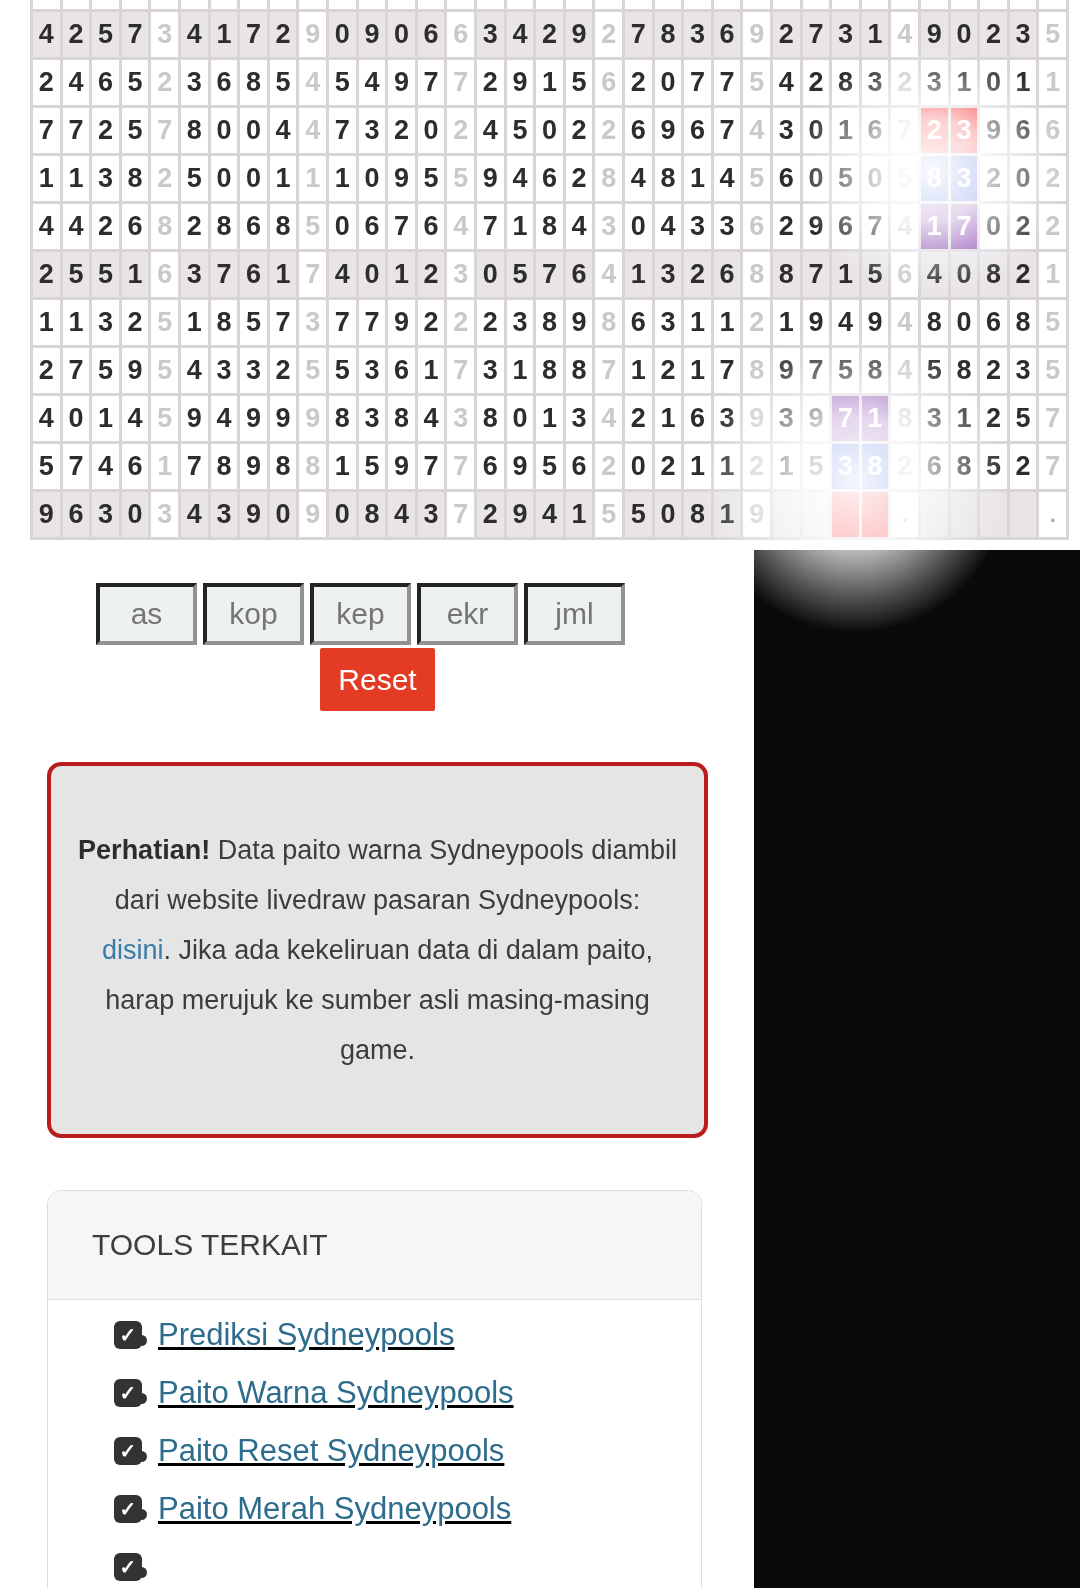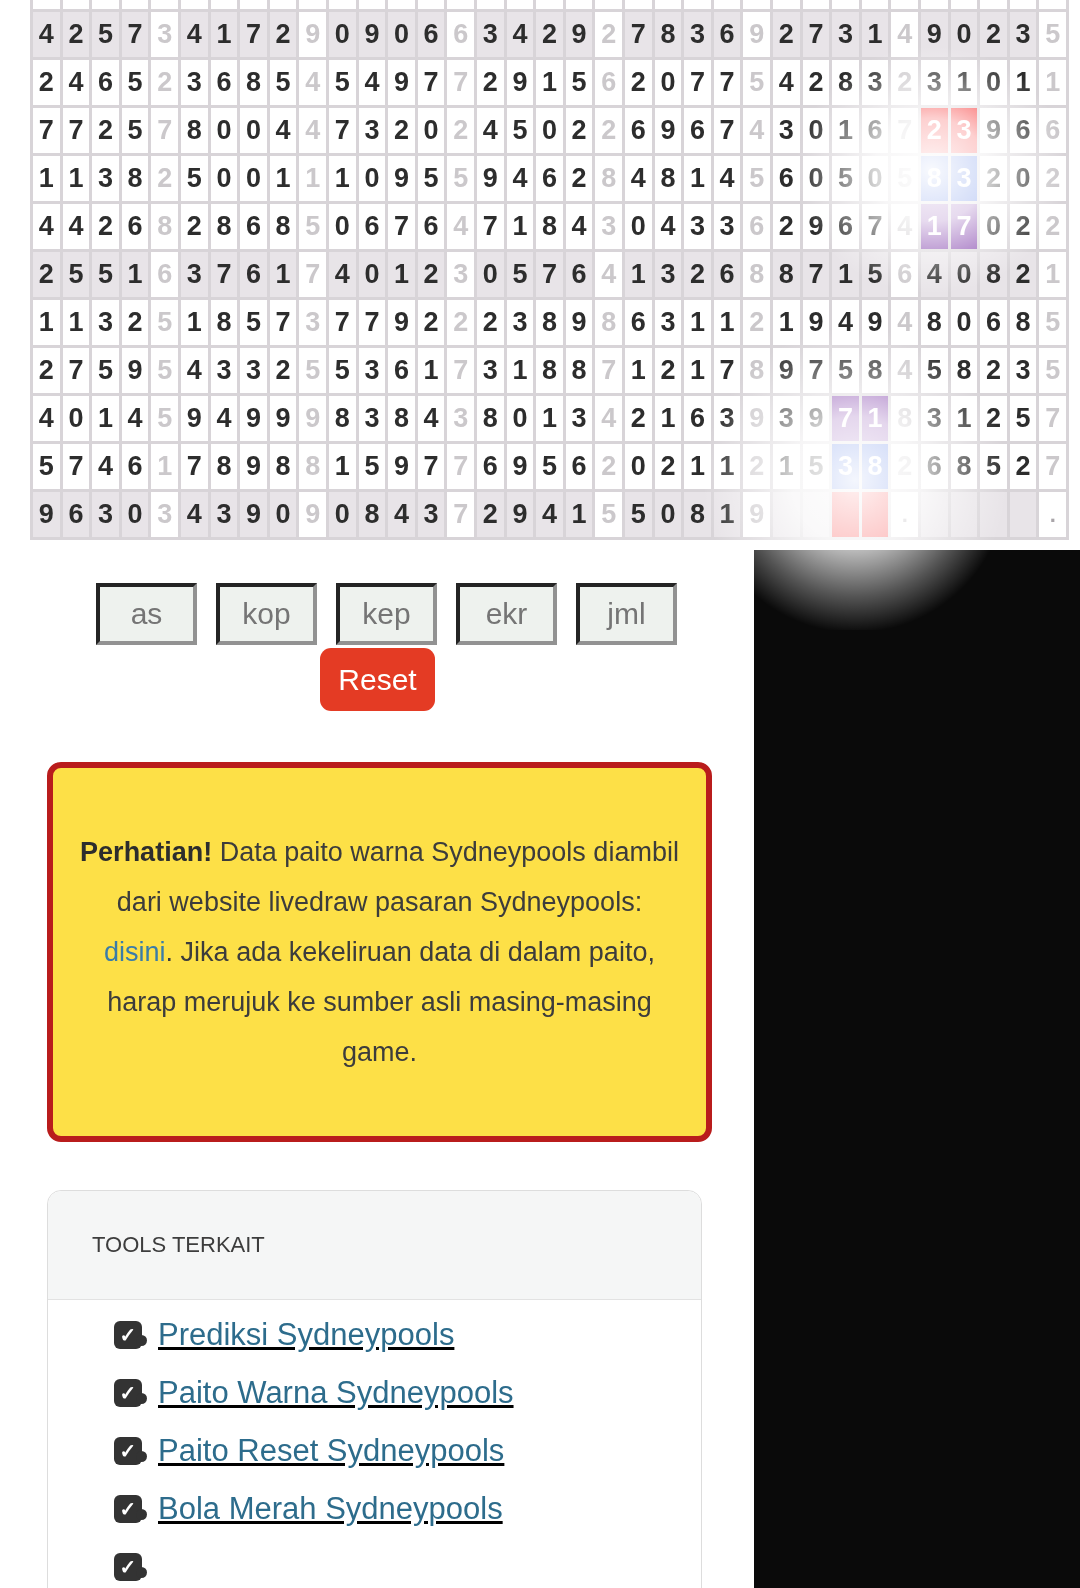--- a/index.html
+++ b/index.html
@@ -24,40 +24,40 @@
   .glow{position:absolute;pointer-events:none;z-index:10;}
   .glow-1{left:798px;top:48px;width:266px;height:244px;
     background:radial-gradient(ellipse at center,rgba(255,255,255,.97) 0%,rgba(255,255,255,.8) 30%,rgba(255,255,255,.32) 55%,rgba(255,255,255,0) 72%);}
   .glow-2{left:705px;top:330px;width:300px;height:300px;
     background:radial-gradient(ellipse at center,rgba(255,255,255,.95) 0%,rgba(255,255,255,.78) 30%,rgba(255,255,255,.3) 55%,rgba(255,255,255,0) 72%);}
 
   .black-panel{position:absolute;left:754px;top:550px;width:326px;height:1038px;
     background:var(--black-panel);z-index:1;}
 
   
-  .filter-row{position:absolute;left:96px;top:583px;display:flex;gap:19px;z-index:2;}
+  .filter-row{position:absolute;left:96px;top:583px;display:flex;gap:6px;z-index:2;}
   .filter-btn{width:101px;height:62px;background:#eef2ee;border-style:solid;border-width:4px;
     border-color:#242424 #929292 #929292 #242424;font-family:inherit;font-size:30px;color:#757575;
     padding:0;cursor:pointer;}
   .reset-btn{position:absolute;left:320px;top:648px;width:115px;height:63px;background:var(--reset-red);
-    border:none;border-radius:11px;color:#fff;font-family:inherit;font-size:30px;cursor:pointer;z-index:2;}
+    border:none;border-radius:2px;color:#fff;font-family:inherit;font-size:30px;cursor:pointer;z-index:2;}
 
   
-  .notice-panel{position:absolute;left:47px;top:762px;width:653px;height:368px;background:#fde047;
-    border:6px solid #b91c1c;border-radius:14px;z-index:2;display:flex;align-items:center;justify-content:center;}
+  .notice-panel{position:absolute;left:47px;top:762px;width:653px;height:368px;background:#e5e5e5;
+    border:4px solid #b91c1c;border-radius:14px;z-index:2;display:flex;align-items:center;justify-content:center;}
   .notice-text{width:600px;margin:0;text-align:center;font-size:27px;line-height:50px;color:#3c3c3c;}
   .notice-text b{color:#2d2d2d;}
   .notice-link{color:var(--link-blue);text-decoration:none;cursor:pointer;}
 
   
   .tools-panel{position:absolute;left:47px;top:1190px;width:653px;height:420px;background:#fff;
     border:1px solid #dddddd;border-radius:14px 14px 0 0;z-index:2;overflow:hidden;}
   .tools-header{height:108px;background:#f5f6f6;border-bottom:1px solid #e2e2e2;display:flex;
     align-items:center;padding-left:44px;border-radius:14px 14px 0 0;}
-  .tools-title{font-size:22px;color:#3d3d3d;}
+  .tools-title{font-size:30px;color:#3d3d3d;}
   .tools-list{list-style:none;margin:0;padding:6px 0 0 66px;}
   .tool-item{display:flex;align-items:center;height:58px;text-decoration:underline;}
   .check-icon{position:relative;width:28px;height:28px;background:#333;border-radius:6px;
     margin-right:16px;flex:none;}
   .check-icon::before{content:"\2713";position:absolute;left:0;top:0;width:100%;height:100%;
     color:#fff;font-size:20px;font-weight:bold;line-height:28px;text-align:center;}
   .check-icon::after{content:"";position:absolute;right:-5px;bottom:3px;width:11px;height:11px;
     background:#333;border-radius:50%;}
   .tool-link{font-size:31px;color:var(--tool-link);text-decoration:none;cursor:pointer;}
 </style>
@@ -516,20 +516,20 @@
         <li class="tool-item">
           <span class="check-icon"></span>
           <a class="tool-link" href="#">Paito Warna Sydneypools</a>
         </li>
         <li class="tool-item">
           <span class="check-icon"></span>
           <a class="tool-link" href="#">Paito Reset Sydneypools</a>
         </li>
         <li class="tool-item">
           <span class="check-icon"></span>
-          <a class="tool-link" href="#">Bola Merah Sydneypools</a>
+          <a class="tool-link" href="#">Paito Merah Sydneypools</a>
         </li>
         <li class="tool-item">
           <span class="check-icon"></span>
         </li>
       </ul>
   </div>
 </div>
 
 </body></html>

